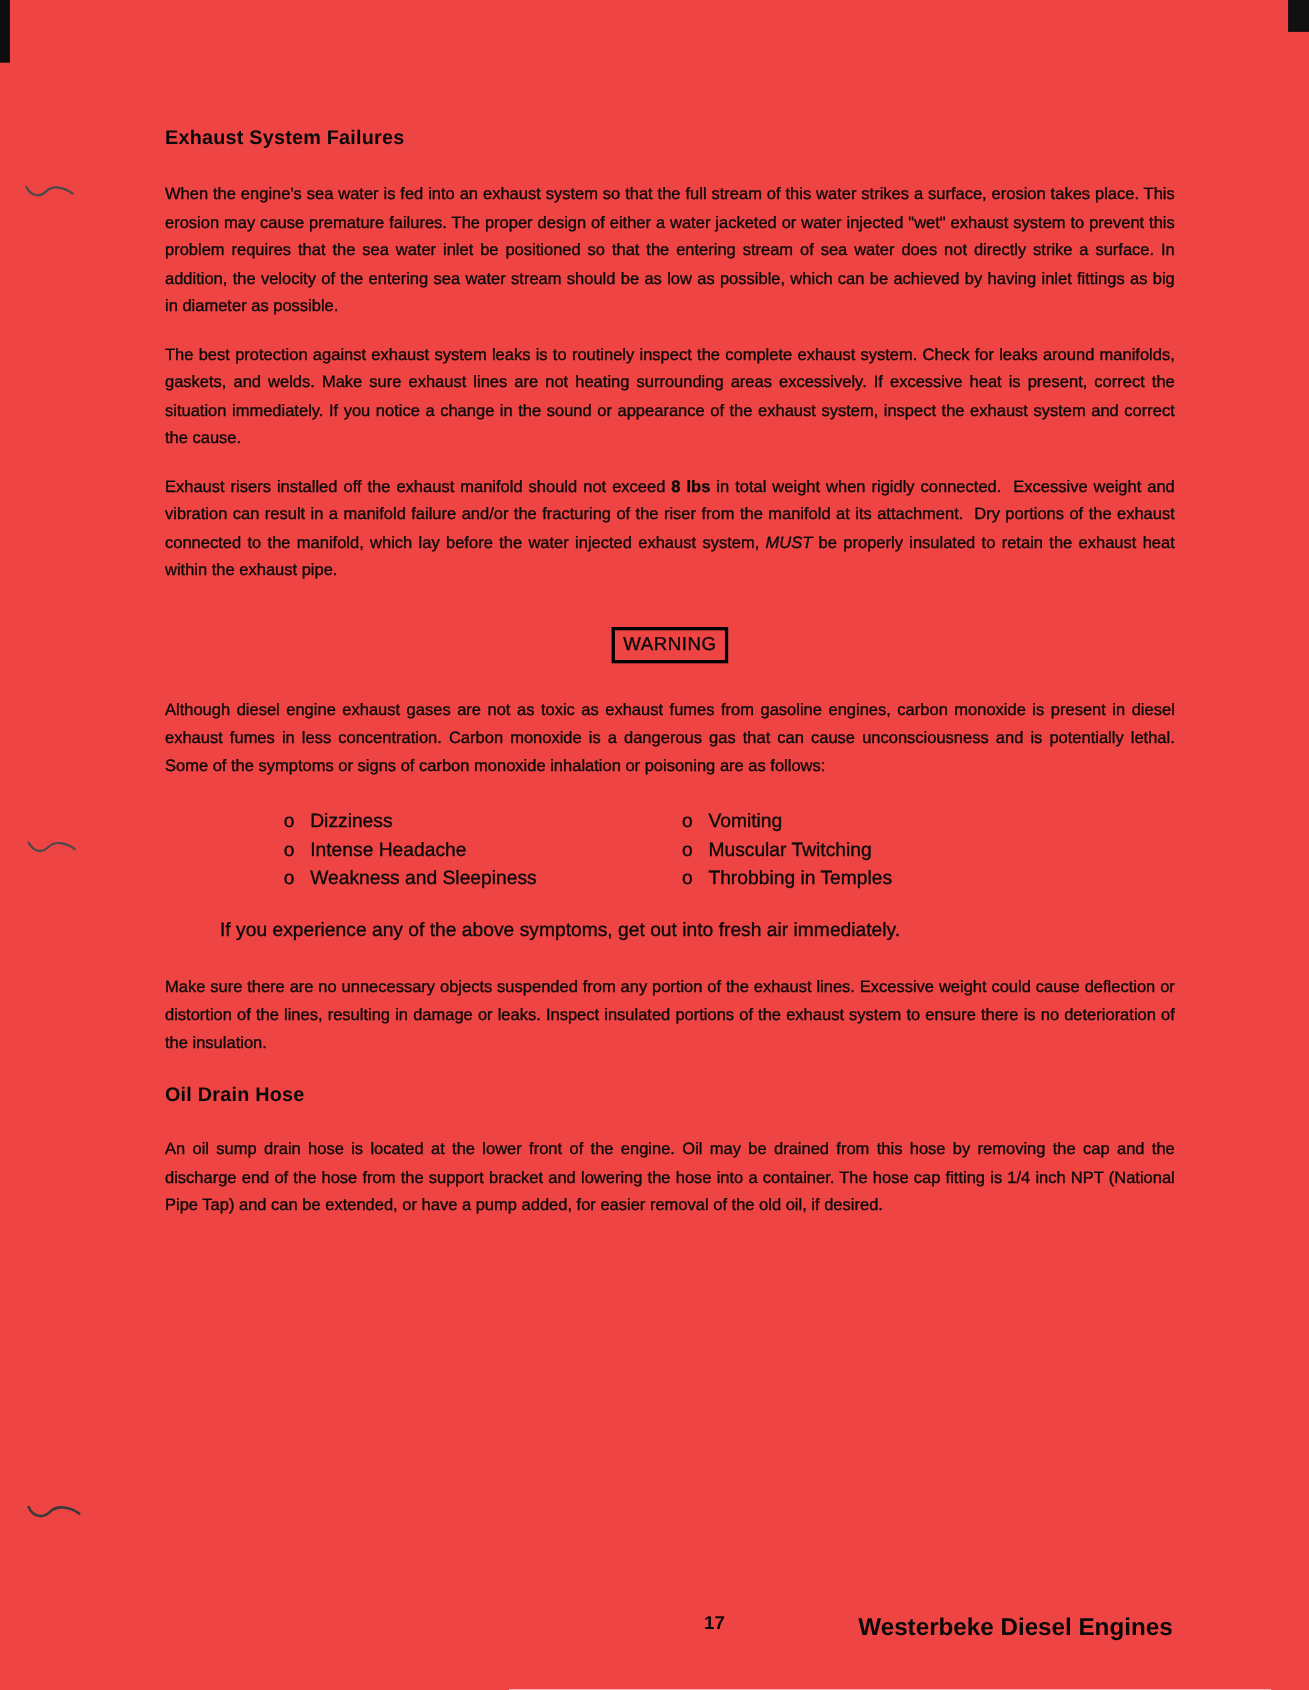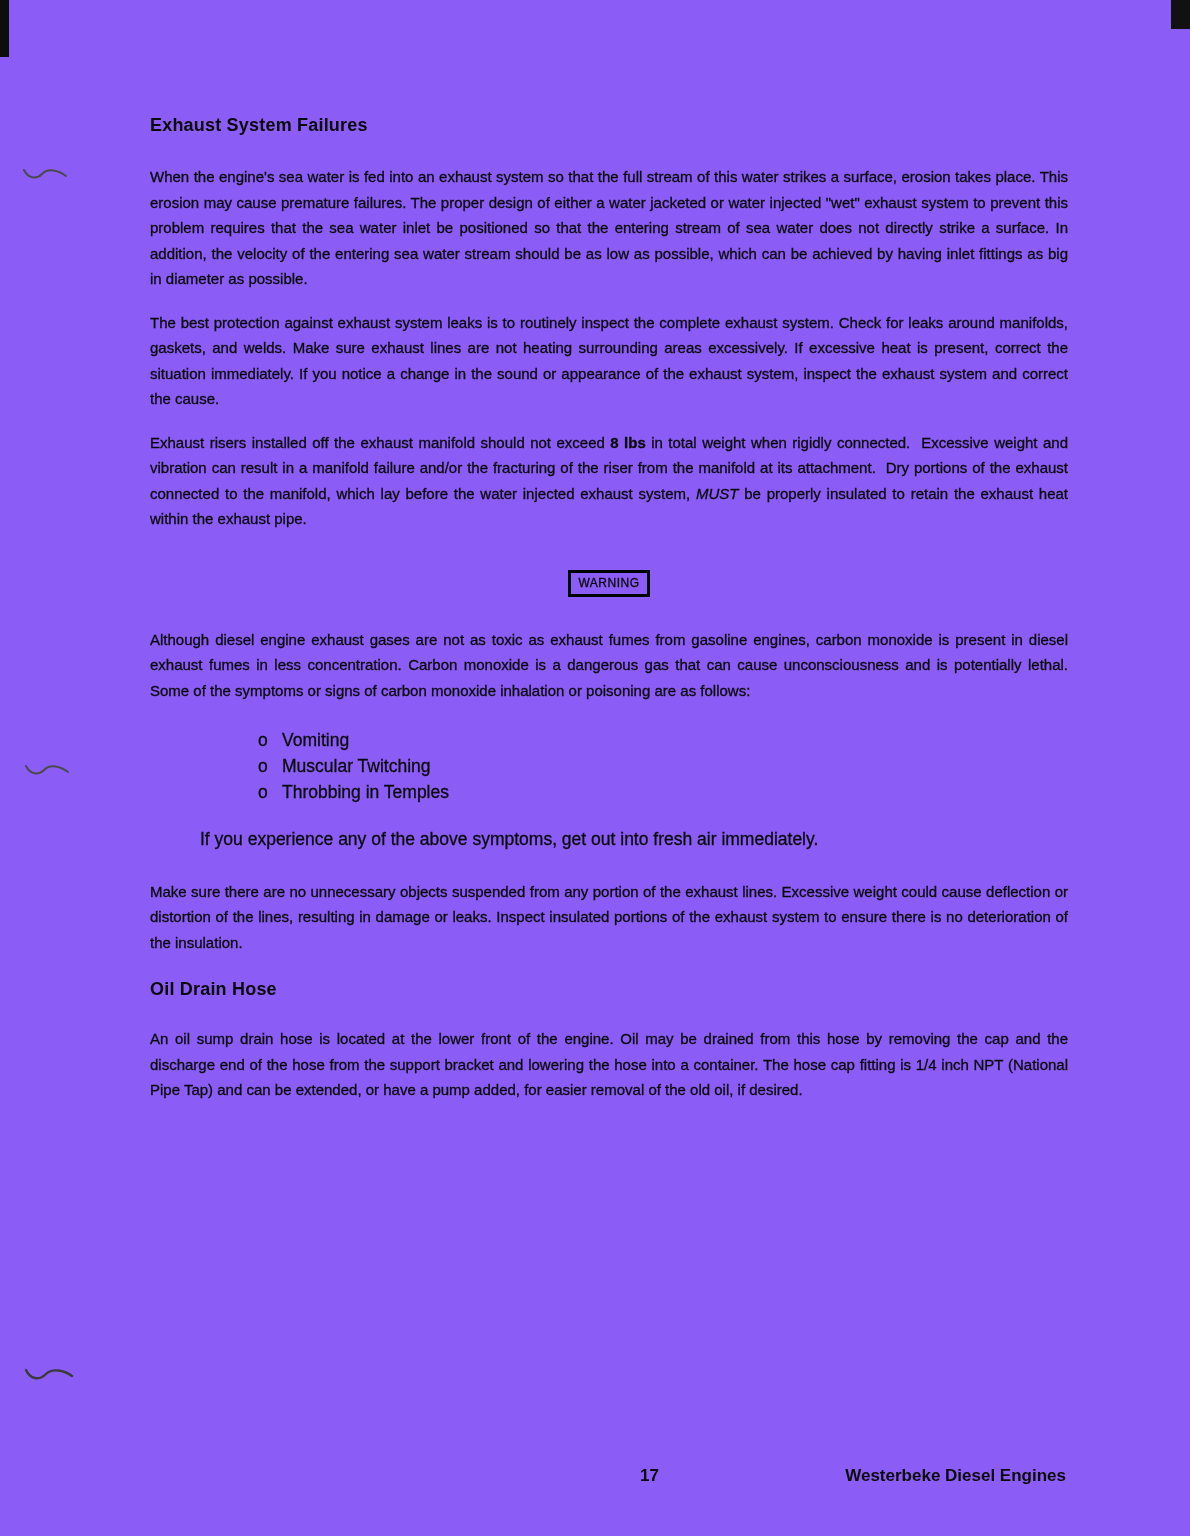--- a/index.html
+++ b/index.html
@@ -1,20 +1,20 @@
 <!DOCTYPE html>
 <html><head>
 <meta charset="utf-8">
 <style>
   html, body { margin: 0; padding: 0; background: #ffffff; }
   .page {
     position: relative;
     width: 1190px;
     height: 1536px;
-    background: #8b5cf6;
+    background: #ef4444;
     font-family: "Liberation Sans", sans-serif;
     color: #0a0a0a;
     overflow: hidden;
   }
   .content {
     position: absolute;
     left: 150px;
     top: 115px;
     width: 918px;
   }
@@ -34,21 +34,21 @@
   }
   p.body .frag { white-space: pre-wrap; }
   .warning-wrap {
     text-align: center;
     margin: 38px 0 30px 0;
   }
   .warning-box {
     display: inline-block;
     border: 3px solid #000;
     padding: 3px 7px 4px 7px;
-    font-size: 12px;
+    font-size: 17px;
     letter-spacing: 0.5px;
     -webkit-text-stroke: 0.3px currentColor;
   }
   .warning-para {
     margin-left: 50px;
     margin-right: 78px;
     margin-bottom: 0;
   }
   .symptoms {
     display: flex;
@@ -73,21 +73,21 @@
     position: absolute;
     left: 640px;
     top: 1466px;
     font-size: 17px;
     font-weight: bold;
   }
   .footer-brand {
     position: absolute;
     right: 124px;
     top: 1466px;
-    font-size: 17px;
+    font-size: 22px;
     font-weight: bold;
   }
 
   
   .bar-top-left {
     position: absolute;
     left: 0; top: 0;
     width: 9px; height: 57px;
     background: #0d0d0d;
   }
@@ -136,20 +136,25 @@
 
     <p class="body"><span class="frag">Exhaust risers installed off the exhaust manifold should not exceed </span><strong class="wt">8 lbs</strong><span class="frag"> in total weight when rigidly connected.  Excessive weight and vibration can result in a manifold failure and/or the fracturing of the riser from the manifold at its attachment.  Dry portions of the exhaust connected to the manifold, which lay before the water injected exhaust system, </span><em class="must">MUST</em><span class="frag"> be properly insulated to retain the exhaust heat within the exhaust pipe.</span></p>
 
     <div class="warning-wrap">
       <span class="warning-box">WARNING</span>
     </div>
 
     <p class="body warning-para">Although diesel engine exhaust gases are not as toxic as exhaust fumes from gasoline engines, carbon monoxide is present in diesel exhaust fumes in less concentration.  Carbon monoxide is a dangerous gas that can cause unconsciousness and is potentially lethal.  Some of the symptoms or signs of carbon monoxide inhalation or poisoning are as follows:</p>
 
     <div class="symptoms">
+      <div class="sym-col-left">
+        <div class="sym-item"><span class="bullet">o</span><span>Dizziness</span></div>
+        <div class="sym-item"><span class="bullet">o</span><span>Intense Headache</span></div>
+        <div class="sym-item"><span class="bullet">o</span><span>Weakness and Sleepiness</span></div>
+      </div>
       <div class="sym-col-right">
         <div class="sym-item"><span class="bullet">o</span><span>Vomiting</span></div>
         <div class="sym-item"><span class="bullet">o</span><span>Muscular Twitching</span></div>
         <div class="sym-item"><span class="bullet">o</span><span>Throbbing in Temples</span></div>
       </div>
     </div>
 
     <div class="advice-line">If you experience any of the above symptoms, get out into fresh air immediately.</div>
 
     <p class="body post-warning">Make sure there are no unnecessary objects suspended from any portion of the exhaust lines.  Excessive weight could cause deflection or distortion of the lines, resulting in damage or leaks.  Inspect insulated portions of the exhaust system to ensure there is no deterioration of the insulation.</p>

